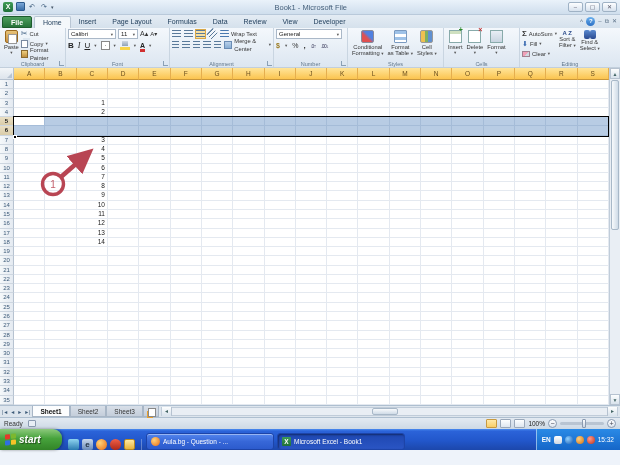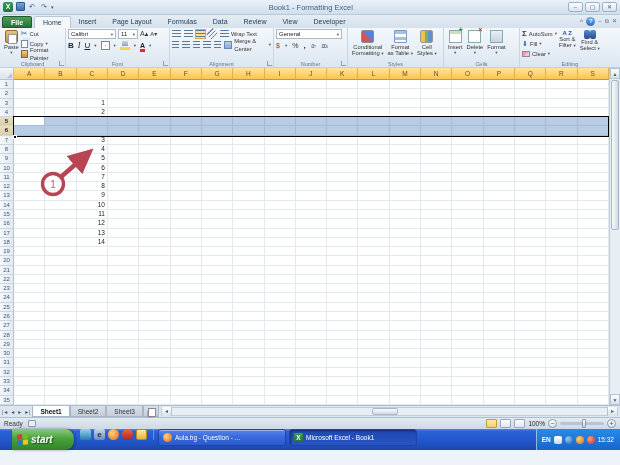--- a/index.html
+++ b/index.html
@@ -127,21 +127,21 @@
   .macroicon { width:8px; height:7px; border:1px solid #8a9ab0; background:#e8eef5; margin-left:5px; border-radius:1px; }
   .sright { margin-left:auto; display:flex; align-items:center; gap:3px; }
   .viewb { width:11px; height:9px; border:1px solid #9aa8ba; background:linear-gradient(#fdfeff,#dde6ef); border-radius:1px; }
   .viewb.on { background:linear-gradient(#ffe9a8,#f8cf6a); border-color:#c89a40; }
   .zoomtxt { font-size:6.5px; color:#222; }
   .zbtn { width:9px; height:9px; border-radius:50%; border:1px solid #8a9ab0; background:linear-gradient(#fff,#dce4ee); font-size:7px; line-height:7px; text-align:center; color:#445; }
   .ztrack { width:44px; height:3px; background:#b8c4d2; border-radius:2px; position:relative; }
   .zthumb { position:absolute; left:50%; top:-3px; width:4px; height:9px; background:linear-gradient(#fdfeff,#c8d4e2); border:1px solid #8a9ab0; border-radius:1px; }
 
   
-  .taskbar { height:21px; background:linear-gradient(#4a8cf0 0%,#2b63d9 10%,#2257cb 55%,#1c47ab 100%); display:flex; align-items:flex-start;padding-left:12px; }
+  .taskbar { height:21px; background:linear-gradient(#4a8cf0 0%,#2b63d9 10%,#2257cb 55%,#1c47ab 100%); display:flex; align-items:flex-end; }
   .startb { height:21px; width:62px; background:linear-gradient(#8cc97c,#47a33c 45%,#328427); border-radius:0 9px 9px 0; display:flex; align-items:center; padding-left:5px; gap:3px; box-shadow:1px 0 3px rgba(0,0,0,.4); }
   .flag { width:11px; height:11px; display:grid; grid-template-columns:5px 5px; grid-template-rows:5px 5px; gap:1px; transform:skewY(-6deg); }
   .flag i { border-radius:1px; }
   .f1{ background:#e3392b;} .f2{ background:#7cb82f;} .f3{ background:#2f6fe0;} .f4{ background:#f5c327;}
   .startt { color:#fff; font-size:10px; font-weight:bold; font-style:italic; text-shadow:1px 1px 1px rgba(0,0,0,.5); }
   .qlaunch { display:flex; align-items:center; gap:3px; padding:0 6px; border-right:1px solid rgba(255,255,255,.3); margin-right:4px; }
   .ql { width:11px; height:11px; border-radius:2px; font-size:8px; line-height:11px; text-align:center; color:#fff; font-weight:bold; }
   .ql1 { background:linear-gradient(#8fd4f0,#2a7ab0); }
   .ql2 { background:linear-gradient(#c8d8ec,#6a8ab8); color:#234; }
   .ql3 { background:radial-gradient(circle at 35% 35%,#ffd27a,#e86a10); border-radius:50%; }
@@ -168,21 +168,21 @@
 <div class="screen">
 
   <div class="tbar">
     <div class="qat">
       <span class="ticon xlogo">X</span>
       <span class="ticon"><span class="savei ibox"></span></span>
       <span class="ticon">↶</span>
       <span class="ticon">↷</span>
       <span class="qdd">▾</span>
     </div>
-    <div class="title">Book1 - Formatting Excel</div>
+    <div class="title">Book1 - Microsoft File</div>
     <div class="wbtns">
       <span class="wb">‒</span>
       <span class="wb">▢</span>
       <span class="wb">✕</span>
     </div>
   </div>
 
   <div class="trow">
     <div style="display:flex;align-items:flex-end;">
         <div class="rtab file">File</div>

